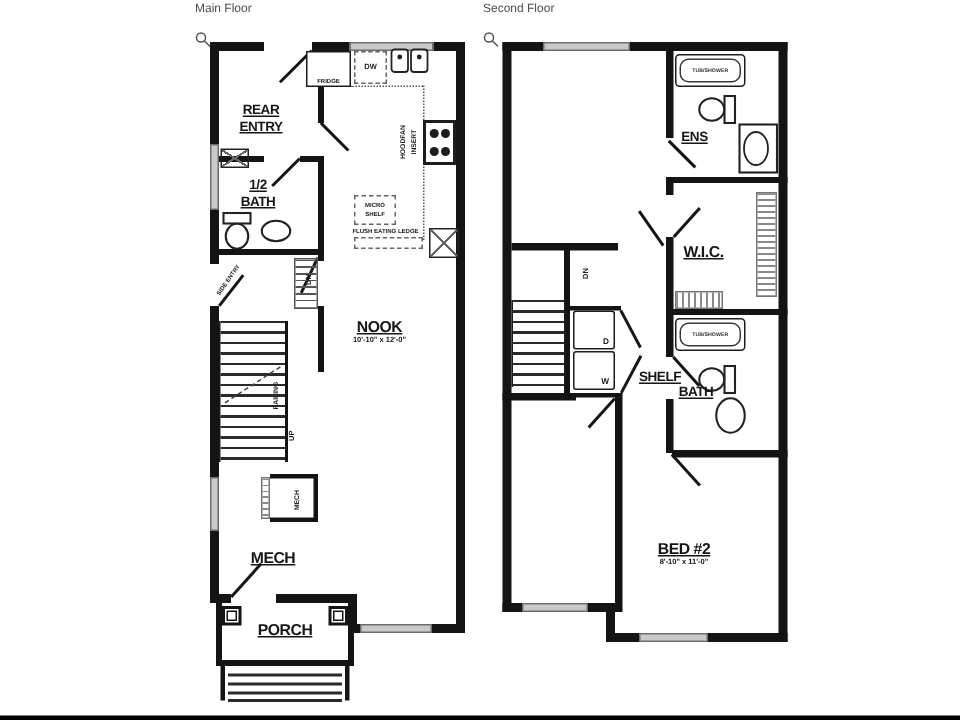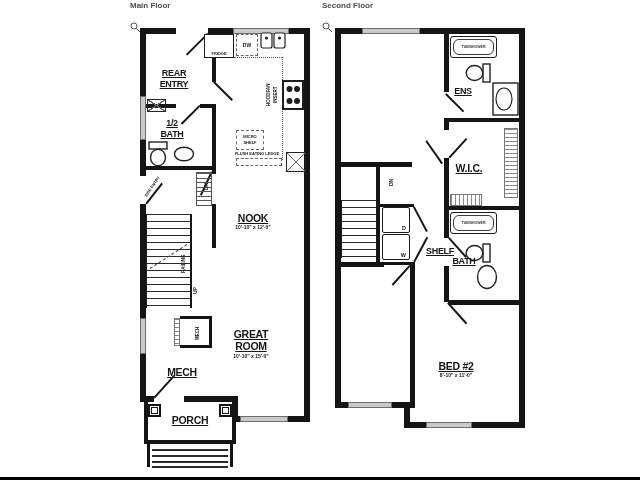--- a/index.html
+++ b/index.html
@@ -2,21 +2,21 @@
 <html><head>
 <meta charset="utf-8">
 <style>
 *{margin:0;padding:0;box-sizing:border-box}
 html,body{width:640px;height:480px;background:#fff}
 #canvas{position:relative;width:640px;height:480px;background:#fff;overflow:hidden;
   font-family:"Liberation Sans",sans-serif;color:#161616}
 .abs{position:absolute}
 .wall{position:absolute;background:#141414}
 .win{position:absolute;background:#c9c9c9;border:1px solid #6e6e6e}
-.ftitle{position:absolute;font-size:8px;font-weight:bold;color:#4d4d4d}
+.ftitle{position:absolute;font-size:8px;font-weight:normal;color:#4d4d4d}
 .room{position:absolute;text-align:center;font-weight:bold;line-height:1.18}
 .nm{display:block;font-size:10.5px;letter-spacing:-.3px;text-decoration:underline;
   text-underline-offset:1px}
 .nm.sm{font-size:9px}
 .dm{display:block;font-size:5px;margin-top:1px}
 .fix{position:absolute;border:1.6px solid #1c1c1c;background:#fff}
 .tin{position:absolute;font-size:4px;font-weight:bold;color:#222;text-align:center}
 .vt{position:absolute;writing-mode:vertical-rl;transform:rotate(180deg);font-size:4.5px;
   font-weight:bold;color:#222;text-align:center}
 .leaf{position:absolute;height:1.6px;background:#161616;transform-origin:0 50%}
@@ -169,25 +169,20 @@
     <span class="nm sm">ENTRY</span>
   </div>
   <div class="room" style="left:150px;top:118px;width:44px">
     <span class="nm sm">1/2</span>
     <span class="nm sm">BATH</span>
   </div>
   <div class="room" style="left:218px;top:212px;width:70px">
     <span class="nm">NOOK</span>
     <span class="dm">10'-10" x 12'-0"</span>
   </div>
-  <div class="room" style="left:214px;top:328px;width:74px">
-    <span class="nm">GREAT</span>
-    <span class="nm">ROOM</span>
-    <span class="dm">10'-10" x 15'-0"</span>
-  </div>
   <div class="room" style="left:152px;top:366px;width:60px">
     <span class="nm">MECH</span>
   </div>
   <div class="room" style="left:158px;top:414px;width:64px">
     <span class="nm">PORCH</span>
   </div>
 
   <div class="ftitle" style="left:322px;top:1px">Second Floor</div>
   <span class="abs" style="left:322px;top:19px">
     <svg width="11" height="11">

